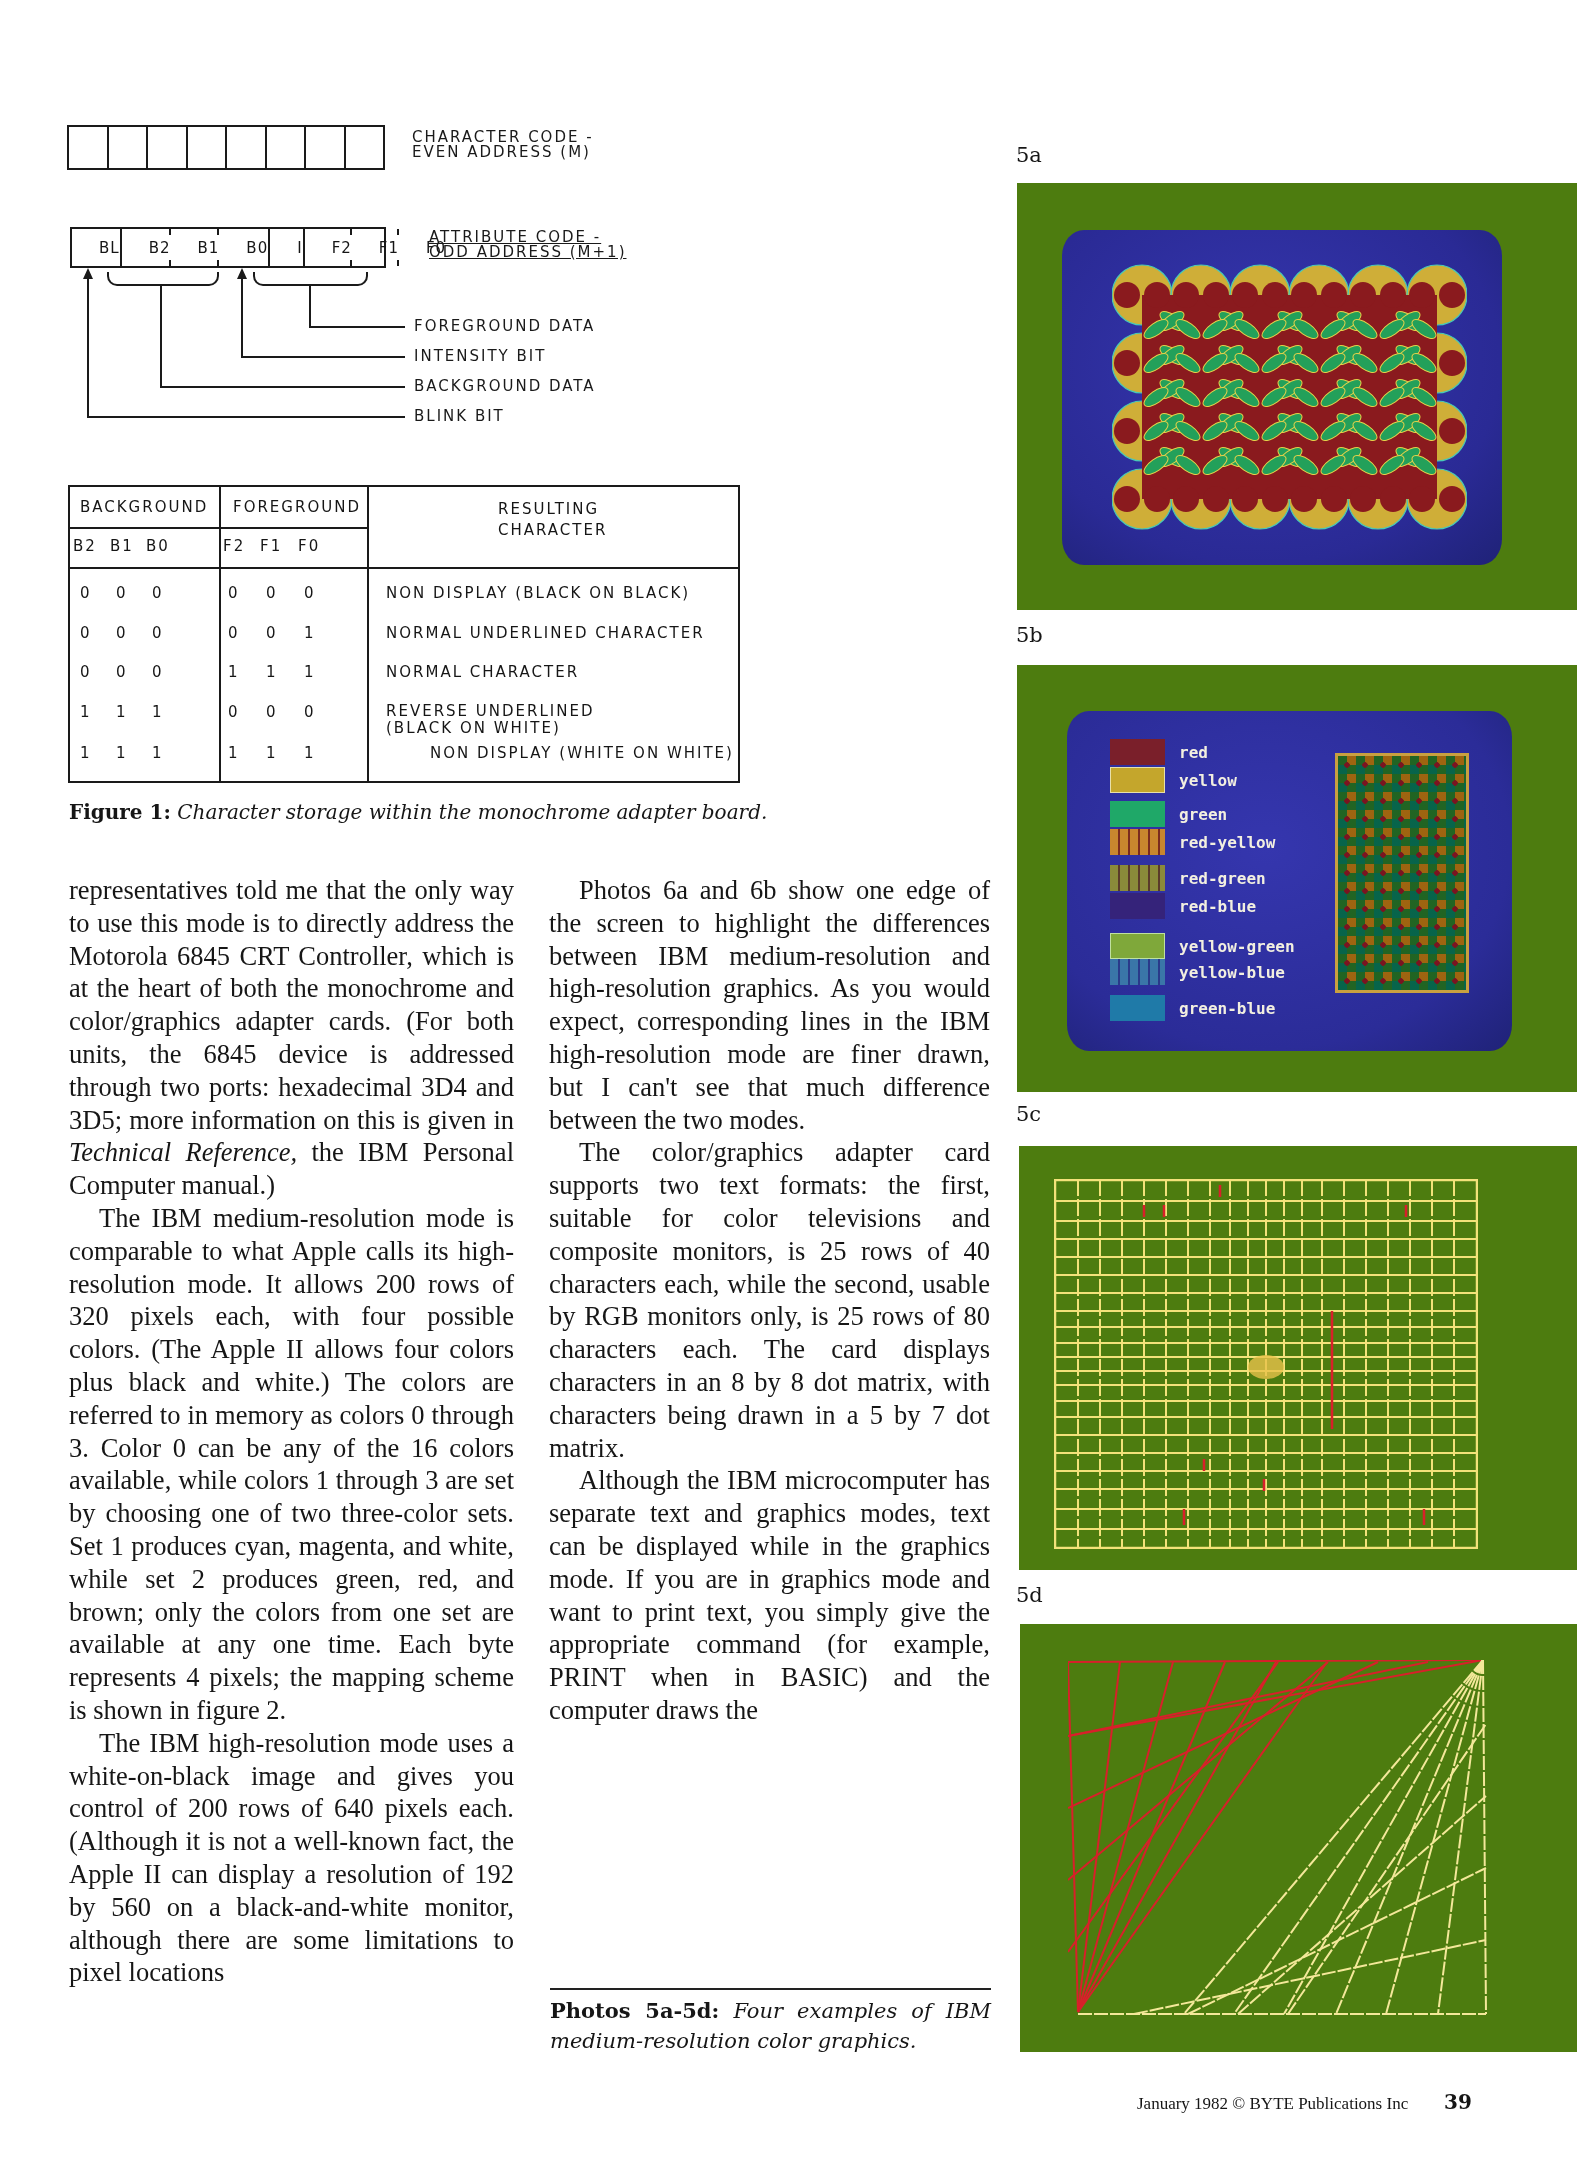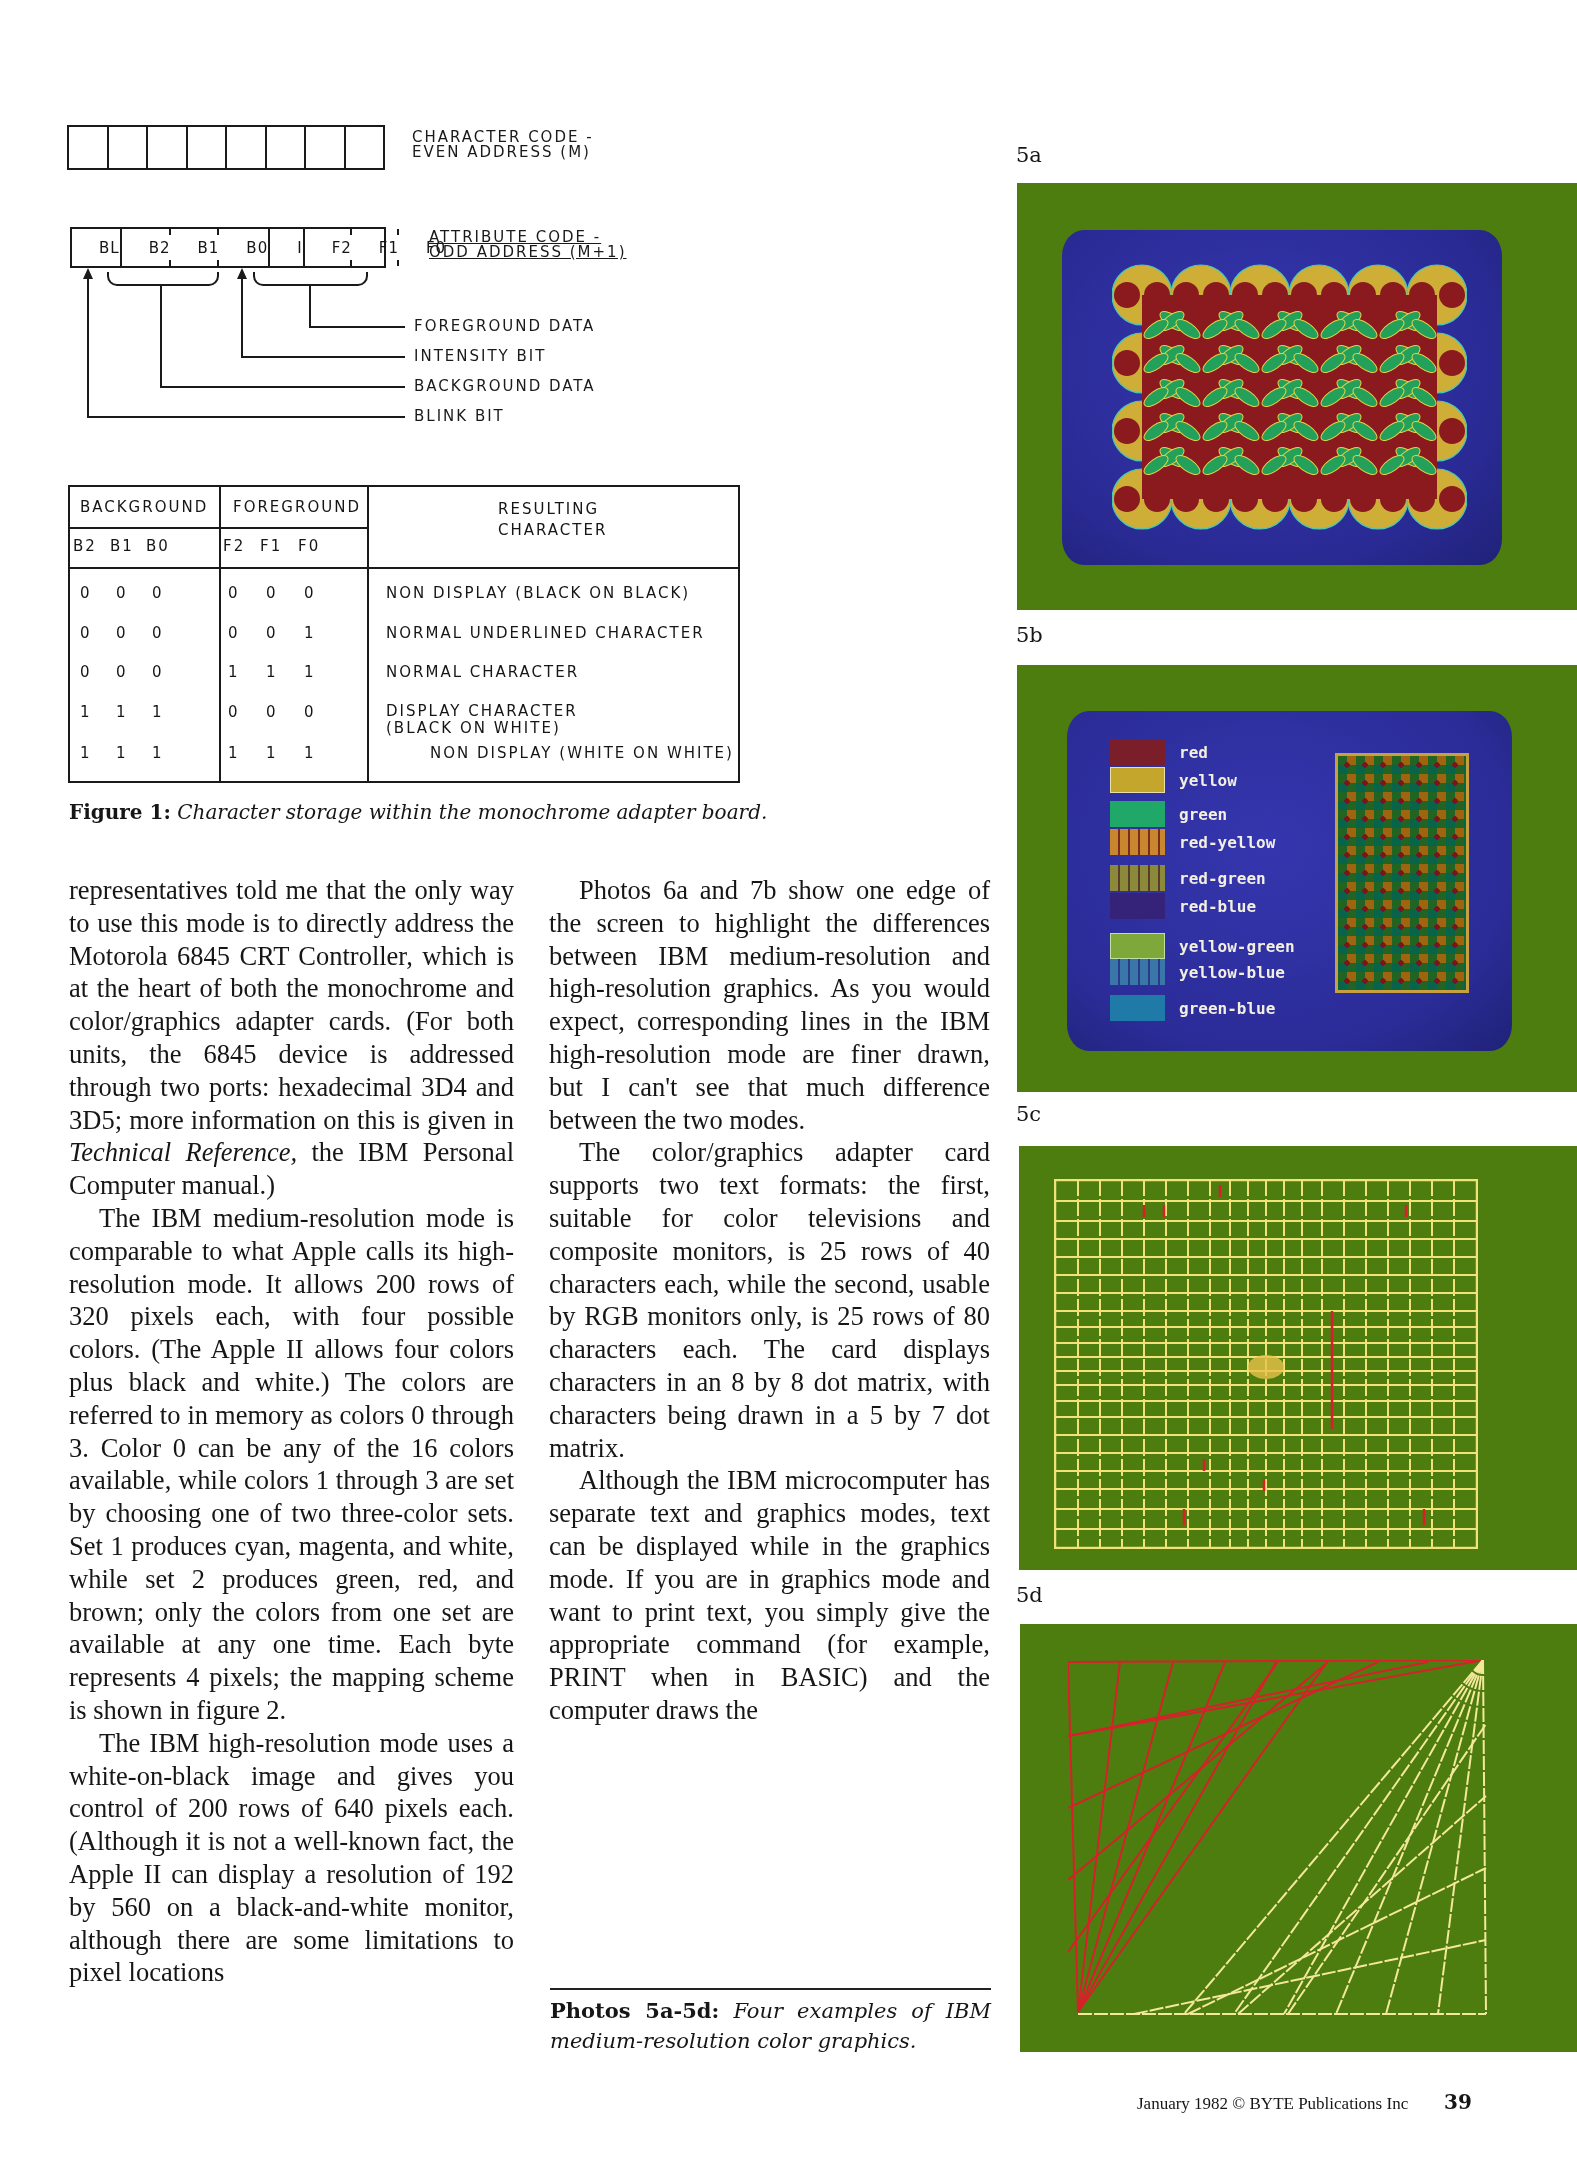--- a/index.html
+++ b/index.html
@@ -156,21 +156,21 @@
   </div>
 
   <div data-name="table-row">
     <div class="abs" style="left:12px;top:218px;" data-name="bit-value">1</div>
     <div class="abs" style="left:48px;top:218px;" data-name="bit-value">1</div>
     <div class="abs" style="left:84px;top:218px;" data-name="bit-value">1</div>
     <div class="abs" style="left:160px;top:218px;" data-name="bit-value">0</div>
     <div class="abs" style="left:198px;top:218px;" data-name="bit-value">0</div>
     <div class="abs" style="left:236px;top:218px;" data-name="bit-value">0</div>
     <div class="abs" style="left:318px;top:218px;white-space:nowrap;line-height:17px;" data-name="result-text">
-      <div data-name="result-line">DISPLAY CHARACTER</div>
+      <div data-name="result-line">REVERSE UNDERLINED</div>
       <div data-name="result-line">(BLACK ON WHITE)</div>
     </div>
   </div>
 
   <div data-name="table-row">
     <div class="abs" style="left:12px;top:259px;" data-name="bit-value">1</div>
     <div class="abs" style="left:48px;top:259px;" data-name="bit-value">1</div>
     <div class="abs" style="left:84px;top:259px;" data-name="bit-value">1</div>
     <div class="abs" style="left:160px;top:259px;" data-name="bit-value">1</div>
     <div class="abs" style="left:198px;top:259px;" data-name="bit-value">1</div>
@@ -195,21 +195,21 @@
   <b data-name="caption-label">Figure 1:</b>
   <i data-name="caption-text">Character storage within the monochrome adapter board.</i>
 </div>
 
 <div class="col" id="col1" data-name="article-column-1" style="left:69px;top:874px;width:445px;">
     <p data-name="paragraph"><span data-name="text-run">representatives told me that the only way to use this mode is to directly address the Motorola 6845 CRT Controller, which is at the heart of both the monochrome and color/graphics adapter cards. (For both units, the 6845 device is addressed through two ports: hexadecimal 3D4 and 3D5; more information on this is given in </span><span data-name="book-title" class="it">Technical Reference,</span><span data-name="text-run"> the IBM Personal Computer manual.)</span></p>
     <p data-name="paragraph" class="ind"><span data-name="text-run">The IBM medium-resolution mode is comparable to what Apple calls its high-resolution mode. It allows 200 rows of 320 pixels each, with four possible colors. (The Apple II allows four colors plus black and white.) The colors are referred to in memory as colors 0 through 3. Color 0 can be any of the 16 colors available, while colors 1 through 3 are set by choosing one of two three-color sets. Set 1 produces cyan, magenta, and white, while set 2 produces green, red, and brown; only the colors from one set are available at any one time. Each byte represents 4 pixels; the mapping scheme is shown in figure 2.</span></p>
     <p data-name="paragraph" class="ind"><span data-name="text-run">The IBM high-resolution mode uses a white-on-black image and gives you control of 200 rows of 640 pixels each. (Although it is not a well-known fact, the Apple II can display a resolution of 192 by 560 on a black-and-white monitor, although there are some limitations to pixel locations</span></p>
   </div>
 <div class="col" id="col2" data-name="article-column-2" style="left:549px;top:874px;width:441px;">
-    <p data-name="paragraph" class="ind"><span data-name="text-run">Photos 6a and 7b show one edge of the screen to highlight the differences between IBM medium-resolution and high-resolution graphics. As you would expect, corresponding lines in the IBM high-resolution mode are finer drawn, but I can't see that much difference between the two modes.</span></p>
+    <p data-name="paragraph" class="ind"><span data-name="text-run">Photos 6a and 6b show one edge of the screen to highlight the differences between IBM medium-resolution and high-resolution graphics. As you would expect, corresponding lines in the IBM high-resolution mode are finer drawn, but I can't see that much difference between the two modes.</span></p>
     <p data-name="paragraph" class="ind"><span data-name="text-run">The color/graphics adapter card supports two text formats: the first, suitable for color televisions and composite monitors, is 25 rows of 40 characters each, while the second, usable by RGB monitors only, is 25 rows of 80 characters each. The card displays characters in an 8 by 8 dot matrix, with characters being drawn in a 5 by 7 dot matrix.</span></p>
     <p data-name="paragraph" class="ind"><span data-name="text-run">Although the IBM microcomputer has separate text and graphics modes, text can be displayed while in the graphics mode. If you are in graphics mode and want to print text, you simply give the appropriate command (for example, PRINT when in BASIC) and the computer draws the</span></p>
   </div>
 
 <div class="rule" data-name="caption-rule" style="left:550px;top:1988px;width:441px;"></div>
 <div class="abs caption" data-name="photos-caption" style="left:550px;top:1996px;width:441px;font-size:21px;line-height:30px;text-align:justify;">
   <b data-name="caption-label">Photos 5a-5d:</b>
   <i data-name="caption-text">Four examples of IBM medium-resolution color graphics.</i>
 </div>
 

